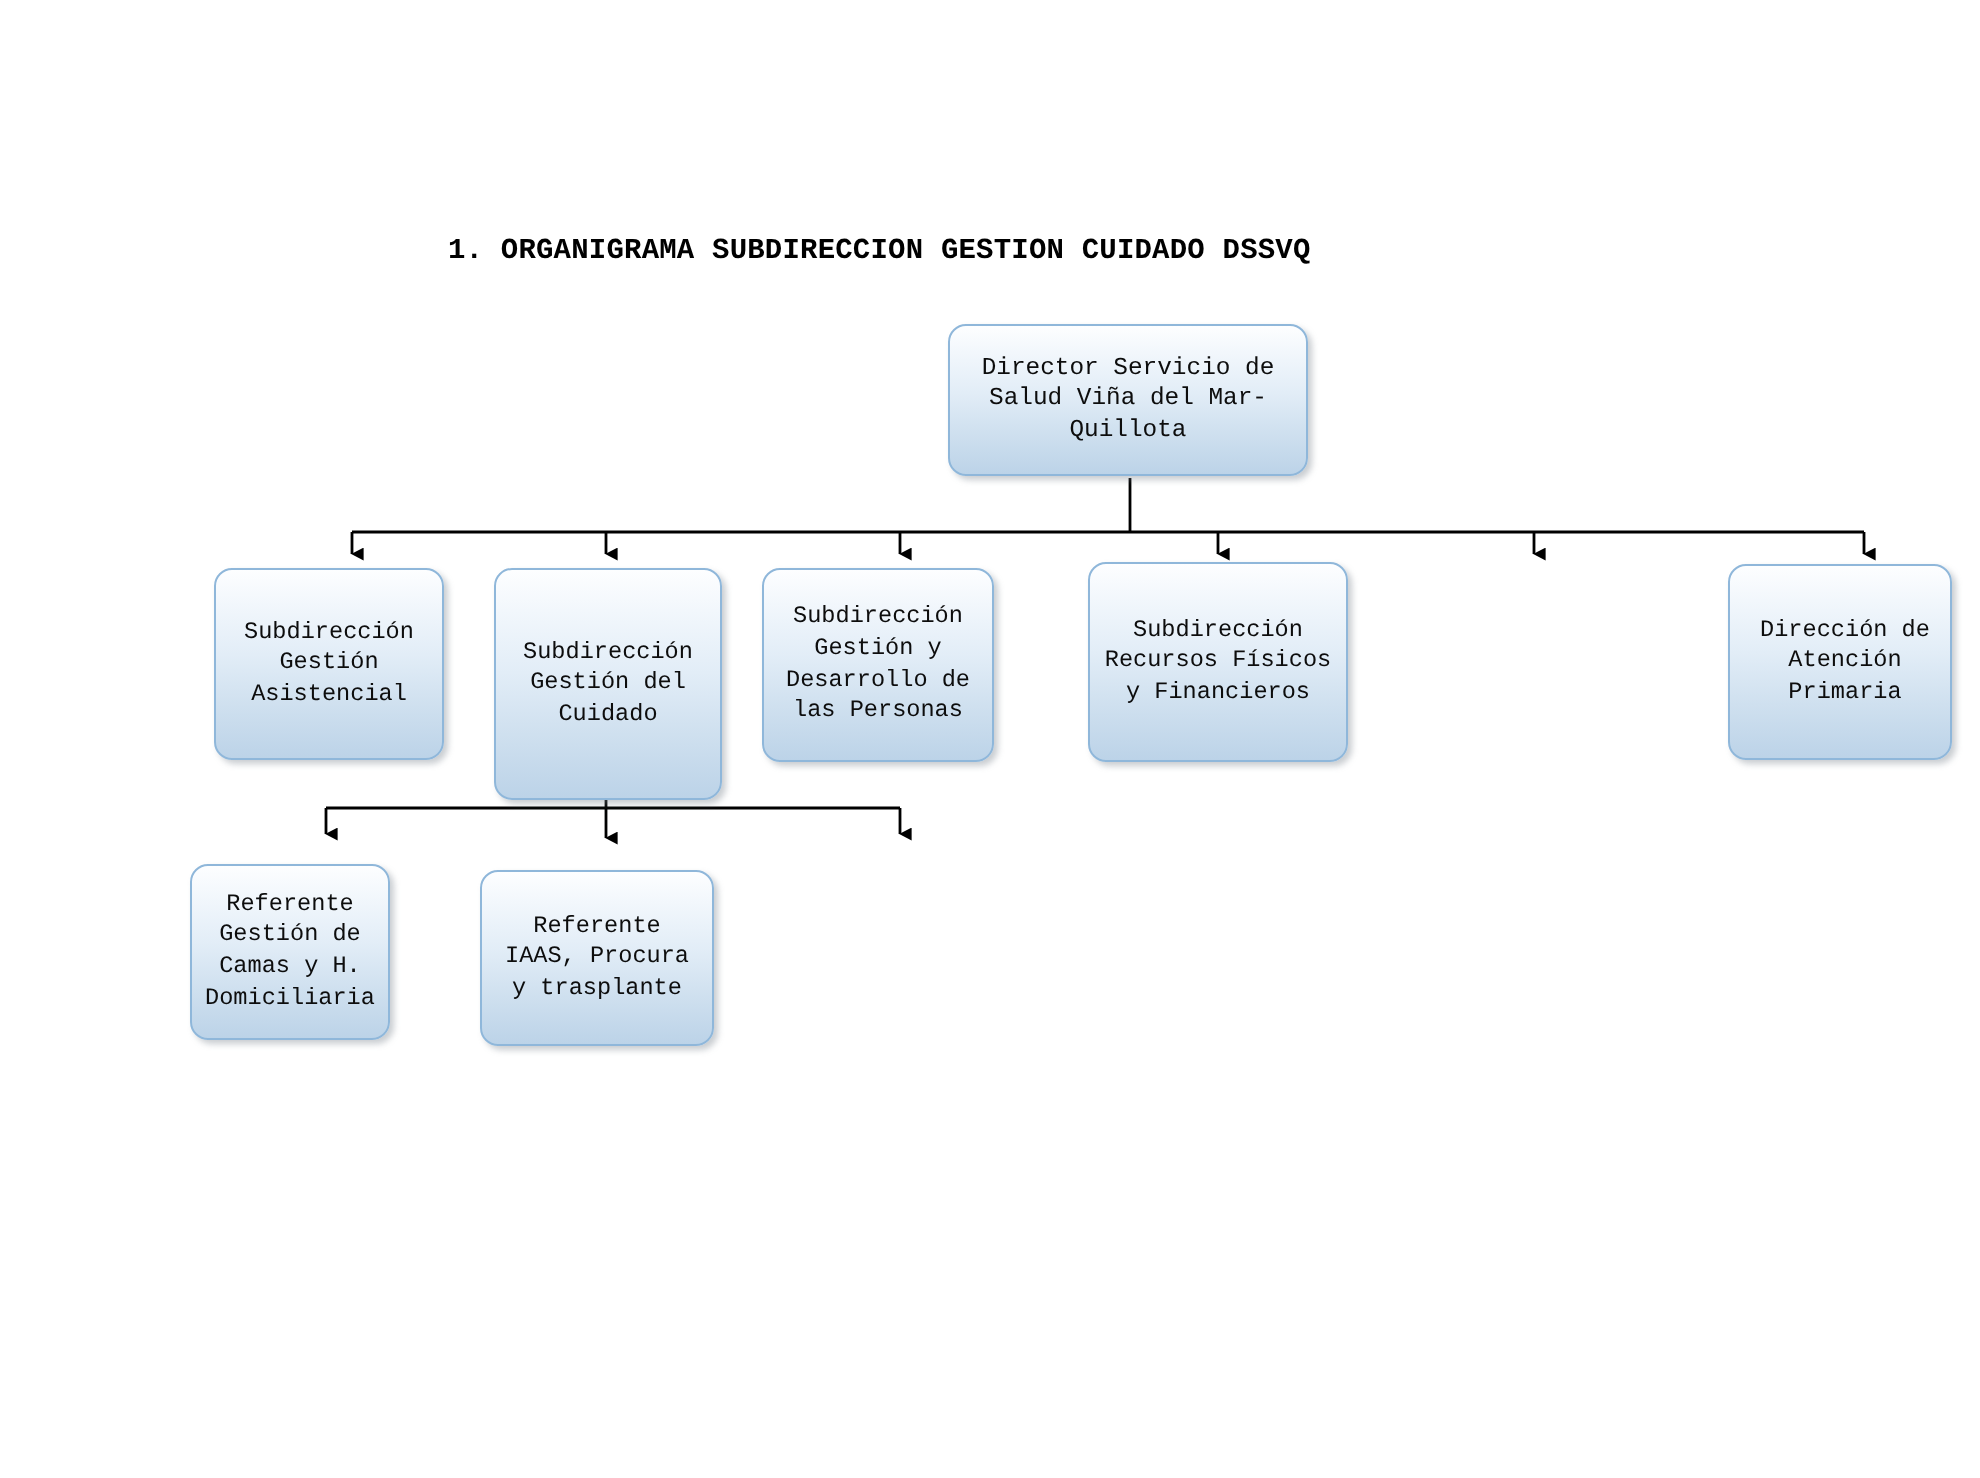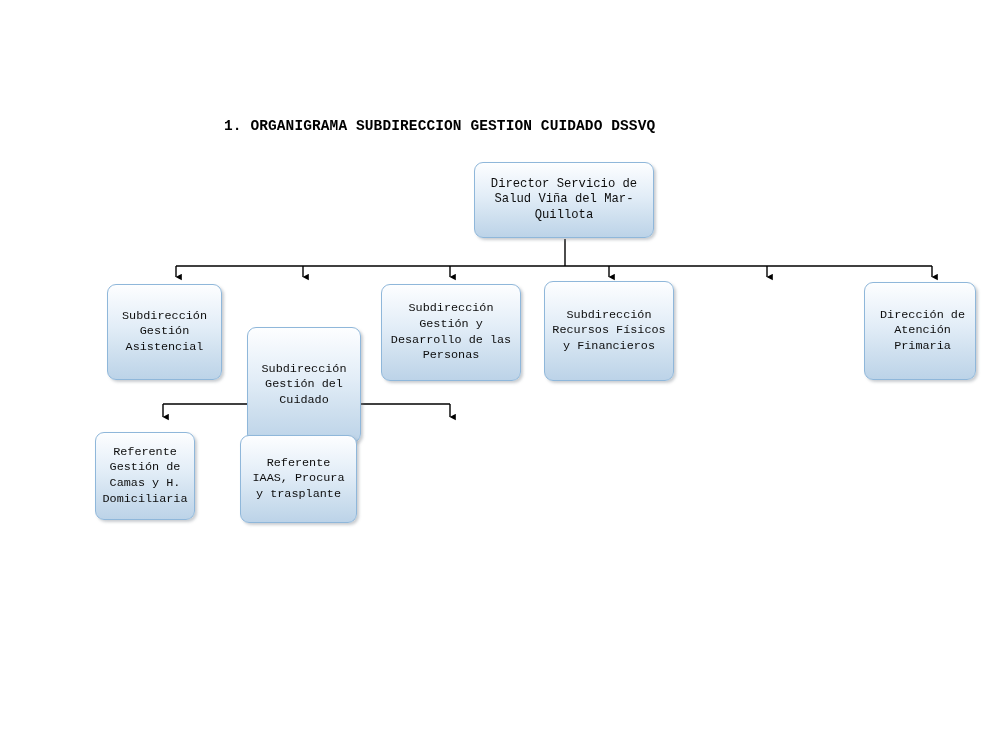--- a/index.html
+++ b/index.html
@@ -96,25 +96,25 @@
   </svg>
 
   <div class="node" style="left:474px; top:162px; width:180px; height:76px; font-size:12.2px;">
     <span class="label">Director Servicio de Salud Viña del Mar-Quillota</span>
   </div>
 
   <div class="node" style="left:107px; top:284px; width:115px; height:96px;">
     <span class="label">Subdirección Gestión Asistencial</span>
   </div>
 
-  <div class="node" style="left:247px; top:284px; width:114px; height:116px;margin-top:43px;">
+  <div class="node" style="left:247px; top:284px; width:114px; height:116px;">
     <span class="label">Subdirección Gestión del Cuidado</span>
   </div>
 
-  <div class="node" style="left:381px; top:284px; width:140px; height:97px;">
+  <div class="node" style="left:381px; top:284px; width:116px; height:97px;">
     <span class="label">Subdirección Gestión y Desarrollo de las Personas</span>
   </div>
 
   <div class="node" style="left:544px; top:281px; width:130px; height:100px;">
     <span class="label">Subdirección Recursos Físicos y Financieros</span>
   </div>
 
 
   <div class="node" style="left:864px; top:282px; width:112px; height:98px;padding-left:10px;">
     <span class="label">Dirección de Atención Primaria</span>

